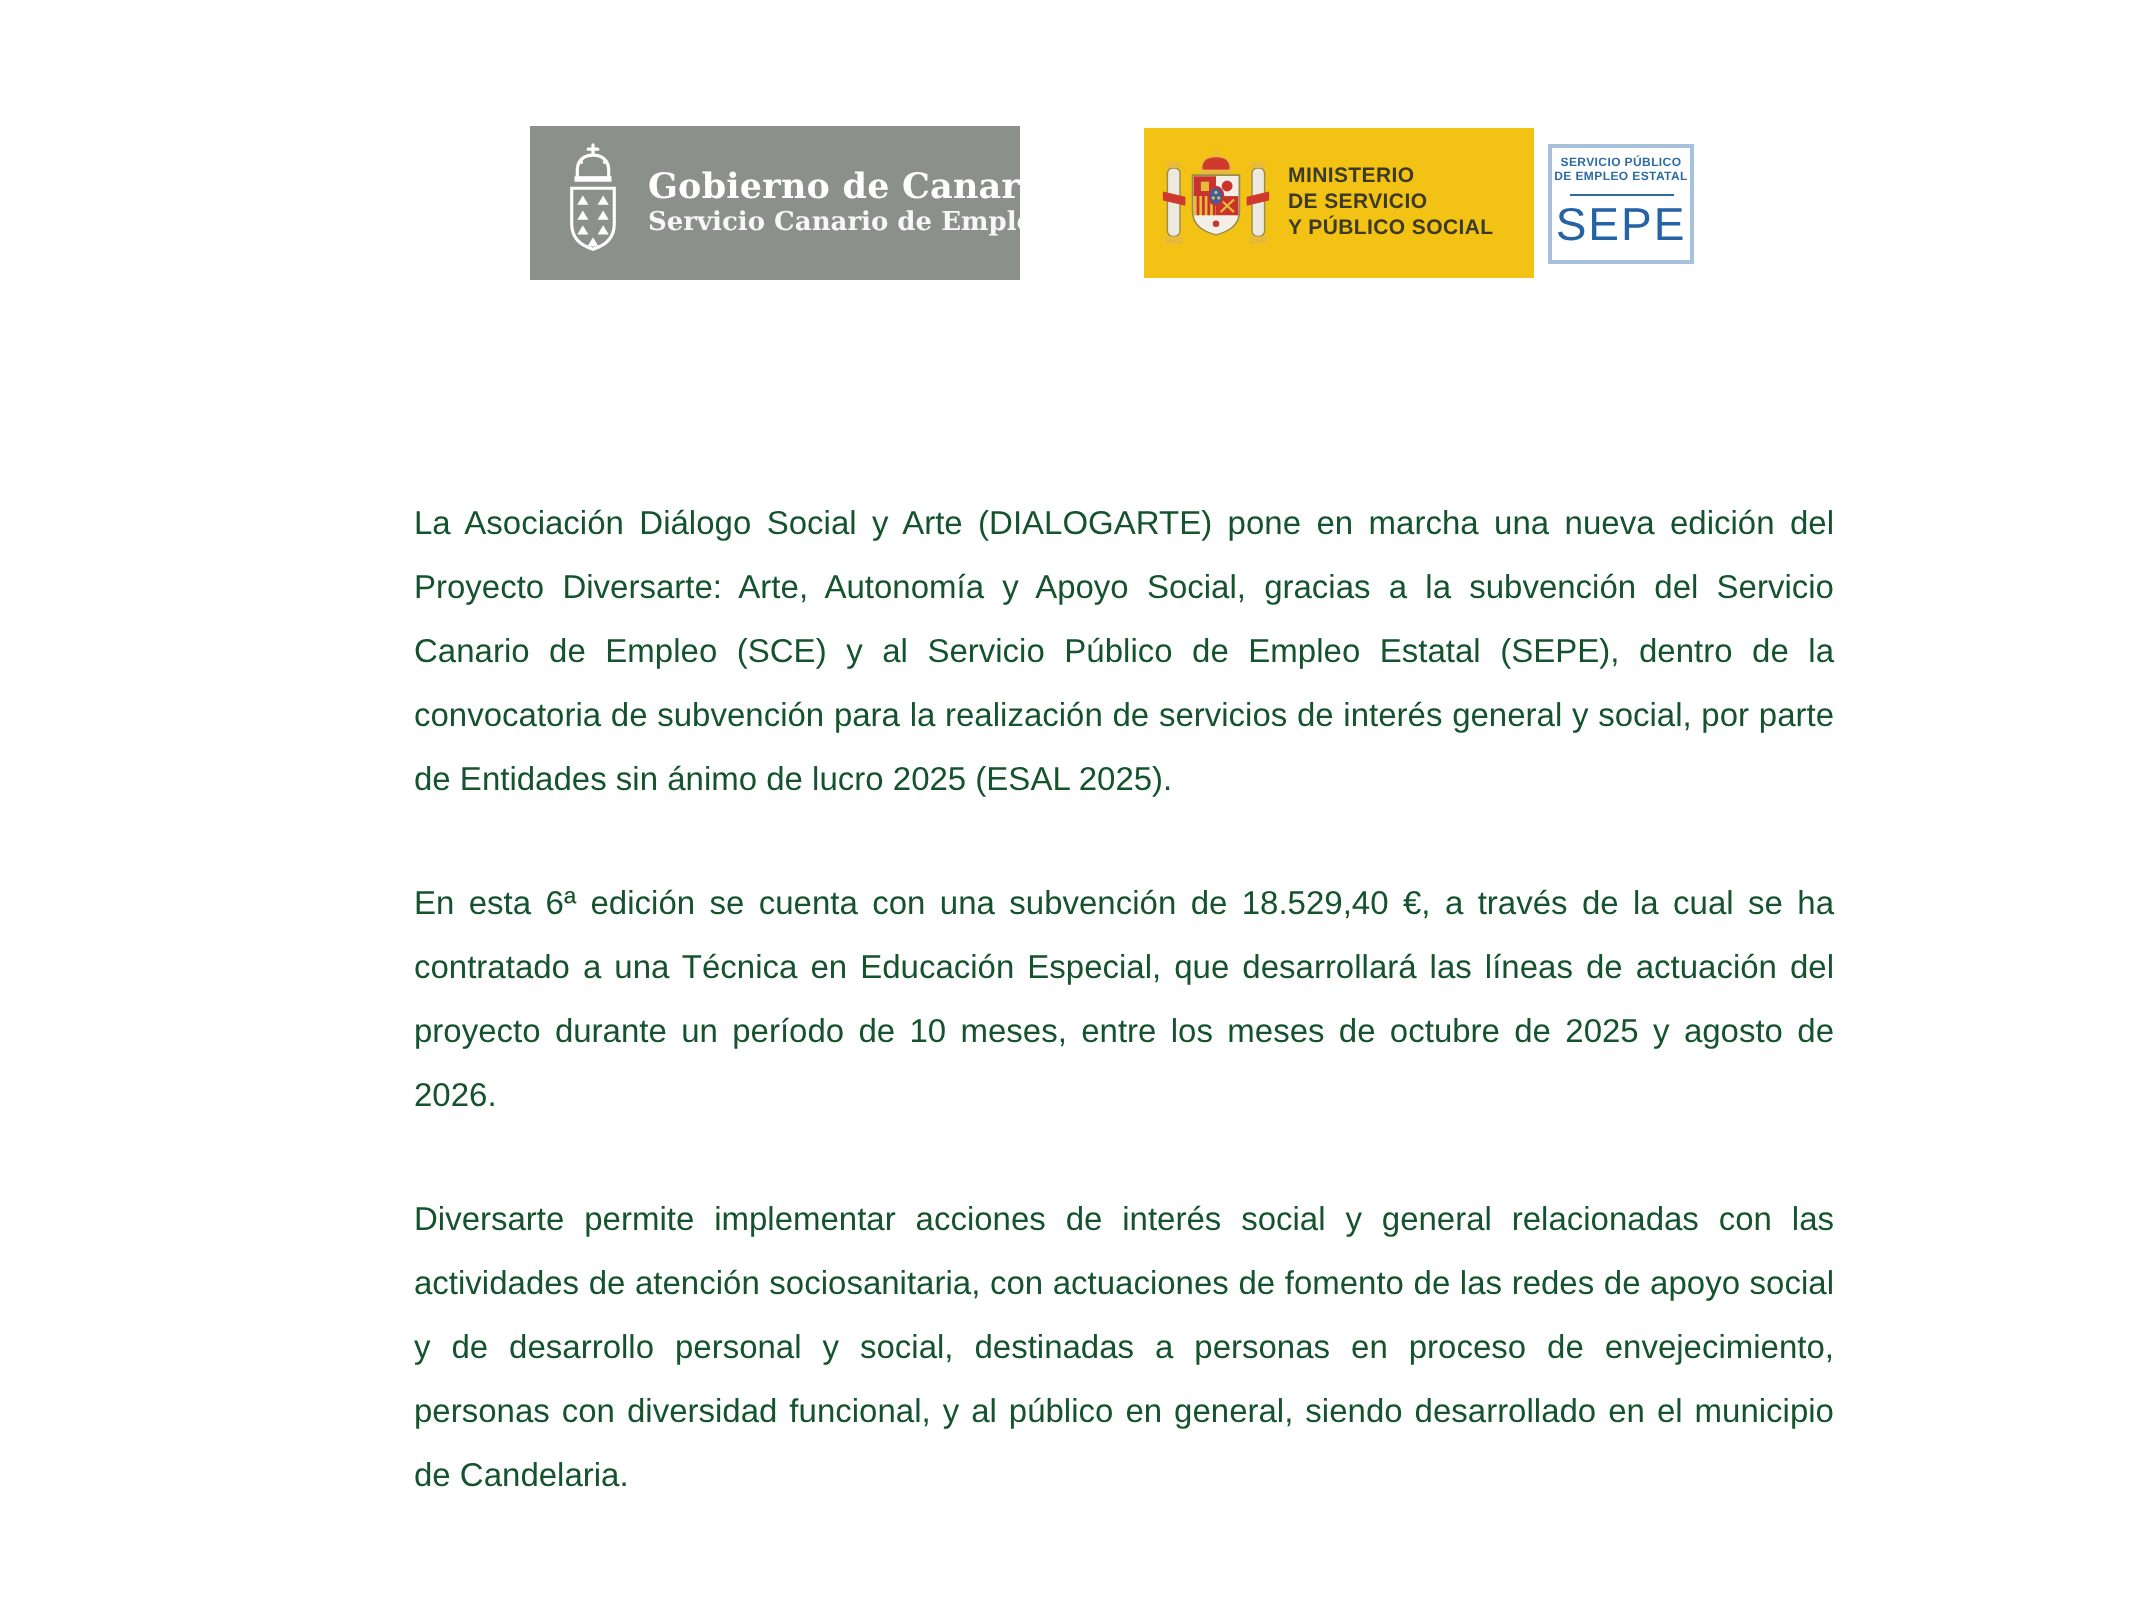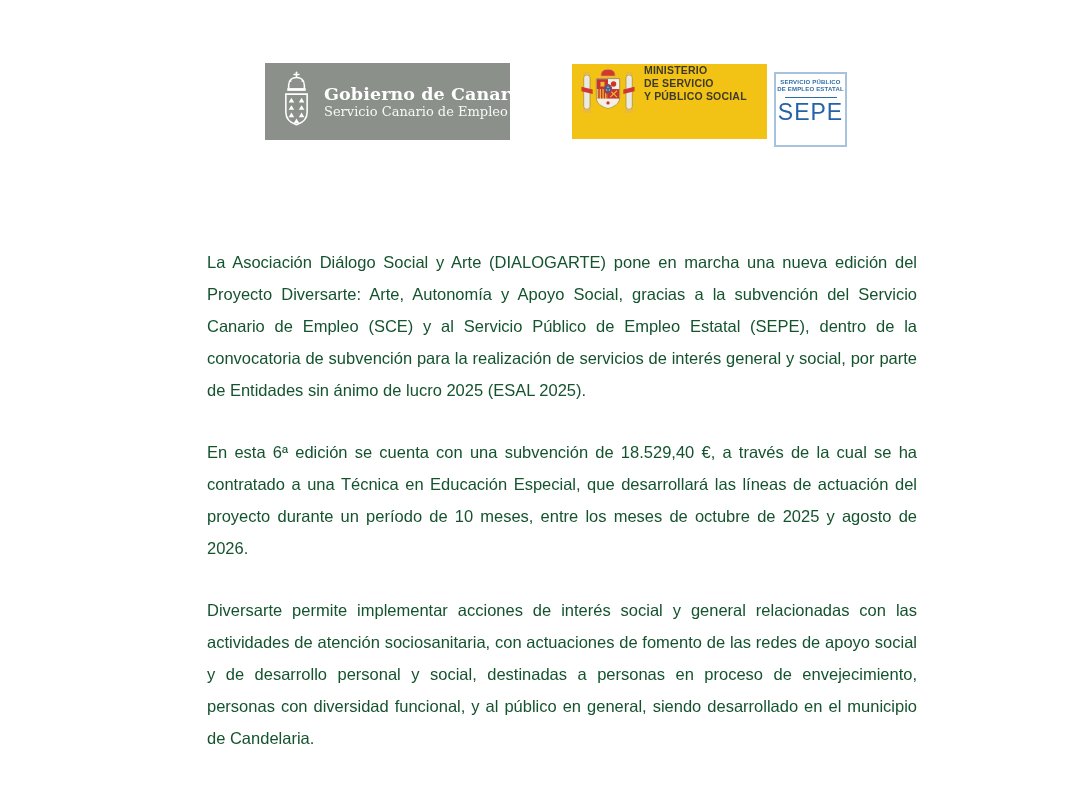--- a/index.html
+++ b/index.html
@@ -39,50 +39,51 @@
   }
   .canarias-title {
     font-size: 17.5px;
     font-weight: bold;
     line-height: 20px;
     letter-spacing: 0.1px;
     white-space: nowrap;
   }
   .canarias-subtitle {
     font-size: 13px;
-    font-weight: normal;
+    font-weight: bold;
     line-height: 16px;
     color: rgba(255,255,255,0.93);
     white-space: nowrap;
   }
 
   .logo-ministerio {
     position: absolute;
     left: 572px; top: 64px;
     width: 195px; height: 75px;
     background: #f2c315;
     display: flex;
+    align-items: center;
     box-sizing: border-box;
     padding-left: 9px;
   }
   .spain-arms { flex: 0 0 auto; display: block; }
   .ministerio-text {
     margin-left: 9px;
     color: #3e3a29;
     font-size: 10.5px;
     font-weight: bold;
     line-height: 13px;
     letter-spacing: 0.2px;
     white-space: nowrap;
   }
 
   .logo-sepe {
     position: absolute;
     left: 774px; top: 72px;
-    width: 73px; height: 75px;
+    width: 73px; height: 60px;
     background: #ffffff;
     border: 2px solid #a7c2dc;
     box-sizing: border-box;
     display: flex;
     flex-direction: column;
     align-items: center;
     padding-top: 5px;
   }
   .sepe-small {
     font-size: 6px;

